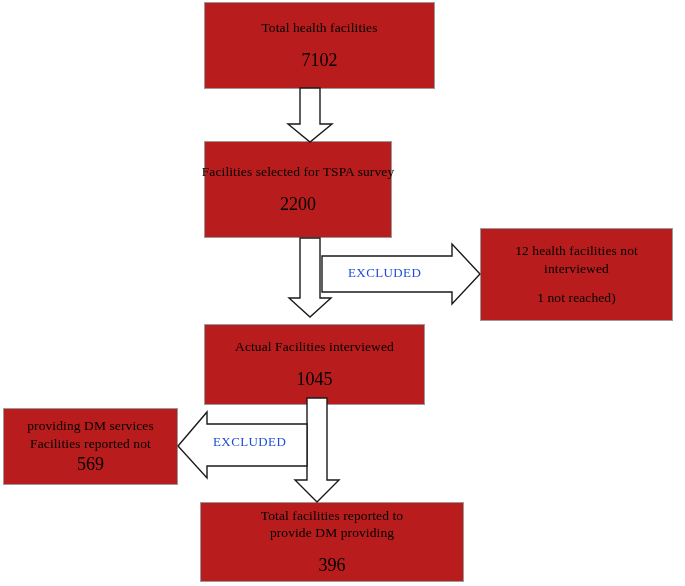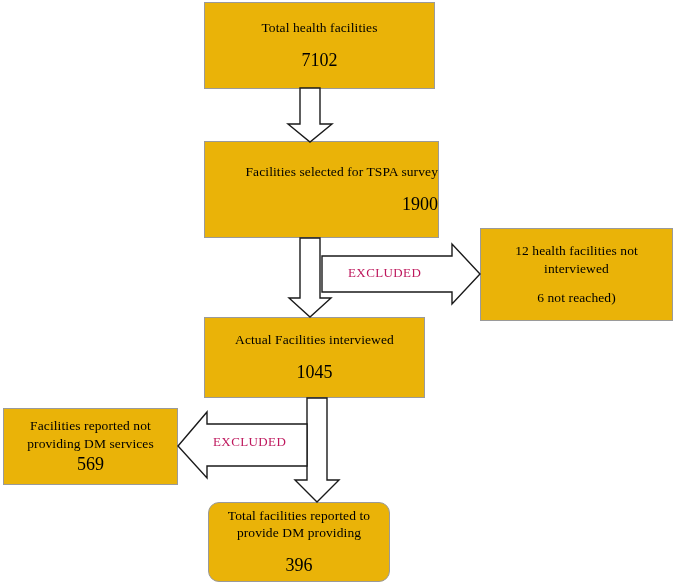--- a/index.html
+++ b/index.html
@@ -17,21 +17,21 @@
   }
   #flow-root {
     position: relative;
     width: 685px;
     height: 586px;
   }
   .node-box {
     position: absolute;
     box-sizing: border-box;
     border: 1px solid #9a9a9a;
-    background: #eab308;
+    background: #b91c1c;
     display: flex;
     flex-direction: column;
     align-items: center;
     justify-content: center;
     text-align: center;
   }
   .node-line {
     display: block;
     font-size: 13.5px;
     line-height: 1.28;
@@ -61,60 +61,60 @@
     fill: #ffffff;
     stroke: #1a1a1a;
     stroke-width: 1.4;
     stroke-linejoin: miter;
   }
   .excluded-label {
     position: absolute;
     font-size: 13px;
     letter-spacing: 0.4px;
     white-space: nowrap;
-    color: #be185d;
+    color: #1d4ed8;
   }
 </style>
 </head>
 <body>
 
 <div id="flow-root">
 
   <div class="node-box" style="left:204px; top:2px; width:231px; height:87px;">
     <span class="node-line">Total health facilities</span>
     <span class="node-gap"></span>
     <span class="node-value">7102</span>
   </div>
 
-  <div class="node-box" style="left:204px; top:141px; width:235px; height:97px;align-items:flex-end;">
+  <div class="node-box" style="left:204px; top:141px; width:188px; height:97px;">
     <span class="node-line">Facilities selected for TSPA survey</span>
     <span class="node-gap"></span>
-    <span class="node-value">1900</span>
+    <span class="node-value">2200</span>
   </div>
 
   <div class="node-box node-tight" style="left:480px; top:228px; width:193px; height:93px;text-align:center;">
     <span class="node-line">12 health facilities not</span>
     <span class="node-line">interviewed</span>
     <span class="node-gap"></span>
-    <span class="node-line">6 not reached)</span>
+    <span class="node-line">1 not reached)</span>
   </div>
 
-  <div class="node-box" style="left:204px; top:317px; width:221px; height:81px;">
+  <div class="node-box" style="left:204px; top:324px; width:221px; height:81px;">
     <span class="node-line">Actual Facilities interviewed</span>
     <span class="node-gap"></span>
     <span class="node-value">1045</span>
   </div>
 
   <div class="node-box node-tight" style="left:3px; top:408px; width:175px; height:77px;">
+    <span class="node-line">providing DM services</span>
     <span class="node-line">Facilities reported not</span>
-    <span class="node-line">providing DM services</span>
     <span class="node-value">569</span>
   </div>
 
-  <div class="node-box node-tight" style="left:208px; top:502px; width:182px; height:80px;border-radius:11px;">
+  <div class="node-box node-tight" style="left:200px; top:502px; width:264px; height:80px;">
     <span class="node-line">Total facilities reported to</span>
     <span class="node-line">provide DM providing</span>
     <span class="node-gap"></span>
     <span class="node-value">396</span>
   </div>
 
   <svg class="arrows" viewBox="0 0 685 586">
 
     <polygon points="300,88 320,88 320,124 332,124 310,142 288,124 300,124"></polygon>
 

